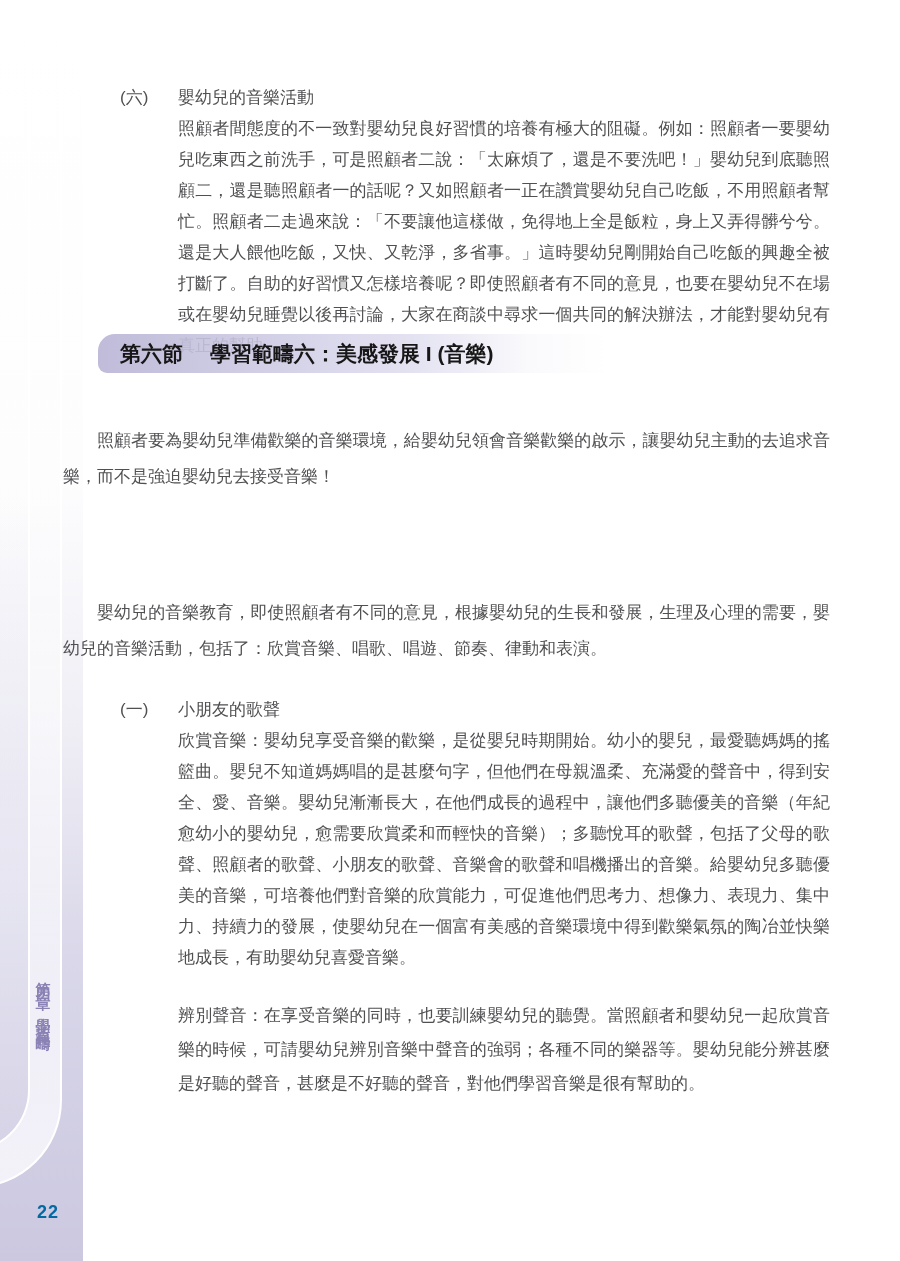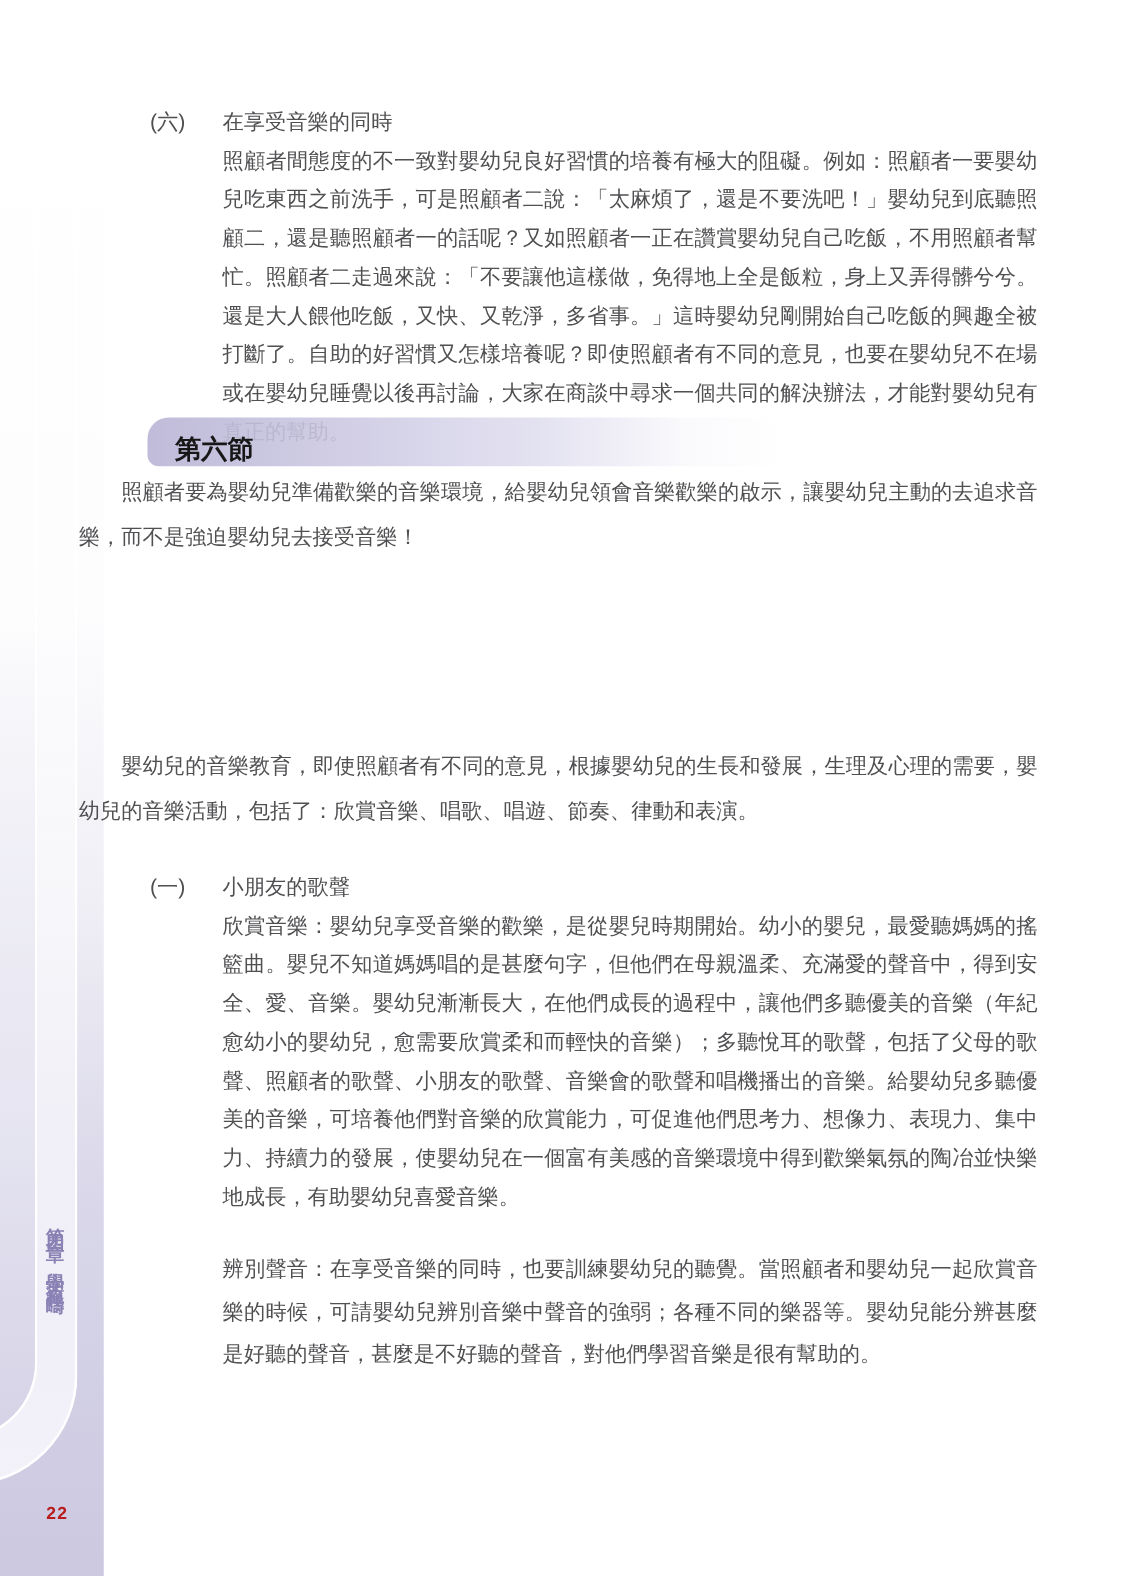--- a/index.html
+++ b/index.html
@@ -28,21 +28,21 @@
     background:linear-gradient(180deg,rgba(255,255,255,0) 0%,rgba(255,255,255,0) 45%,rgba(228,227,240,0.85) 78%,rgba(212,209,229,0.95) 100%);
   }
   .vtext {
     position:absolute; left:33px; top:970px;
     writing-mode:vertical-rl; text-orientation:upright;
     color:#8a81b4; font-weight:bold; font-size:15px; letter-spacing:6px;
   }
   .vtext .vgap { display:inline-block; height:18px; }
   .pagenum {
     position:absolute; left:37px; top:1202px;
-    color:#b91c1c; font-weight:bold; font-size:14px; letter-spacing:1px;
+    color:#0369a1; font-weight:bold; font-size:18px; letter-spacing:1px;
   }
 
   
   .txt { color:#505053; font-size:17px; }
   .item {
     position:absolute; left:120px; width:710px; display:flex; align-items:flex-start;
   }
   .item .num { width:58px; flex:0 0 58px; line-height:31px; }
   .item .ibody { flex:1; line-height:31px; }
   .item .ititle { line-height:31px; }
@@ -50,25 +50,24 @@
   .item .iparagraph + .iparagraph { margin-top:26px; }
 
   .para {
     position:absolute; left:63px; width:767px;
     text-indent:2em; text-align:justify; line-height:36px;
   }
 
   
   .section-bar {
     position:absolute; left:98px; top:334px; width:580px; height:39px;
-    display:flex; align-items:flex-end;
+    display:flex; align-items:center;
     padding-left:22px;
     border-radius:17px 0 0 9px;
     background:linear-gradient(90deg,rgba(188,184,215,0.95) 0%,rgba(203,200,226,0.88) 28%,rgba(218,216,236,0.72) 55%,rgba(240,239,247,0.35) 74%,rgba(255,255,255,0) 88%);
-    margin-left:20px;
   }
   .section-bar .s-label { font-weight:bold; font-size:21px; color:#171717; }
   .section-bar .s-title { font-weight:bold; font-size:21px; color:#171717; margin-left:27px; }
 </style>
 </head>
 <body>
 
 <div class="page">
 
   <div class="sidebar">
@@ -76,30 +75,31 @@
     <div class="track-inner"></div>
   </div>
   <div class="vtext">
     <span>第四章</span><span class="vgap"></span><span>學習範疇</span>
   </div>
   <div class="pagenum">22</div>
 
   <div class="item txt" style="top:82px;">
     <div class="num">(六)</div>
     <div class="ibody">
-      <div class="ititle">在享受音樂的同時</div>
+      <div class="ititle">嬰幼兒的音樂活動</div>
       <div class="iparagraph">照顧者間態度的不一致對嬰幼兒良好習慣的培養有極大的阻礙。例如：照顧者一要嬰幼兒吃東西之前洗手，可是照顧者二說：「太麻煩了，還是不要洗吧！」嬰幼兒到底聽照顧二，還是聽照顧者一的話呢？又如照顧者一正在讚賞嬰幼兒自己吃飯，不用照顧者幫忙。照顧者二走過來說：「不要讓他這樣做，免得地上全是飯粒，身上又弄得髒兮兮。還是大人餵他吃飯，又快、又乾淨，多省事。」這時嬰幼兒剛開始自己吃飯的興趣全被打斷了。自助的好習慣又怎樣培養呢？即使照顧者有不同的意見，也要在嬰幼兒不在場或在嬰幼兒睡覺以後再討論，大家在商談中尋求一個共同的解決辦法，才能對嬰幼兒有真正的幫助。</div>
     </div>
   </div>
 
   <div class="section-bar">
     <span class="s-label">第六節</span>
+    <span class="s-title">學習範疇六：美感發展 I (音樂)</span>
   </div>
 
-  <div class="para txt" style="top:376px;">照顧者要為嬰幼兒準備歡樂的音樂環境，給嬰幼兒領會音樂歡樂的啟示，讓嬰幼兒主動的去追求音樂，而不是強迫嬰幼兒去接受音樂！</div>
+  <div class="para txt" style="top:423px;">照顧者要為嬰幼兒準備歡樂的音樂環境，給嬰幼兒領會音樂歡樂的啟示，讓嬰幼兒主動的去追求音樂，而不是強迫嬰幼兒去接受音樂！</div>
   <div class="para txt" style="top:595px;">嬰幼兒的音樂教育，即使照顧者有不同的意見，根據嬰幼兒的生長和發展，生理及心理的需要，嬰幼兒的音樂活動，包括了：欣賞音樂、唱歌、唱遊、節奏、律動和表演。</div>
 
   <div class="item txt" style="top:694px;">
     <div class="num">(一)</div>
     <div class="ibody">
       <div class="ititle">小朋友的歌聲</div>
       <div class="iparagraph">欣賞音樂：嬰幼兒享受音樂的歡樂，是從嬰兒時期開始。幼小的嬰兒，最愛聽媽媽的搖籃曲。嬰兒不知道媽媽唱的是甚麼句字，但他們在母親溫柔、充滿愛的聲音中，得到安全、愛、音樂。嬰幼兒漸漸長大，在他們成長的過程中，讓他們多聽優美的音樂（年紀愈幼小的嬰幼兒，愈需要欣賞柔和而輕快的音樂）；多聽悅耳的歌聲，包括了父母的歌聲、照顧者的歌聲、小朋友的歌聲、音樂會的歌聲和唱機播出的音樂。給嬰幼兒多聽優美的音樂，可培養他們對音樂的欣賞能力，可促進他們思考力、想像力、表現力、集中力、持續力的發展，使嬰幼兒在一個富有美感的音樂環境中得到歡樂氣氛的陶冶並快樂地成長，有助嬰幼兒喜愛音樂。</div>
       <div class="iparagraph" style="line-height:34px;">辨別聲音：在享受音樂的同時，也要訓練嬰幼兒的聽覺。當照顧者和嬰幼兒一起欣賞音樂的時候，可請嬰幼兒辨別音樂中聲音的強弱；各種不同的樂器等。嬰幼兒能分辨甚麼是好聽的聲音，甚麼是不好聽的聲音，對他們學習音樂是很有幫助的。</div>
     </div>
   </div>

